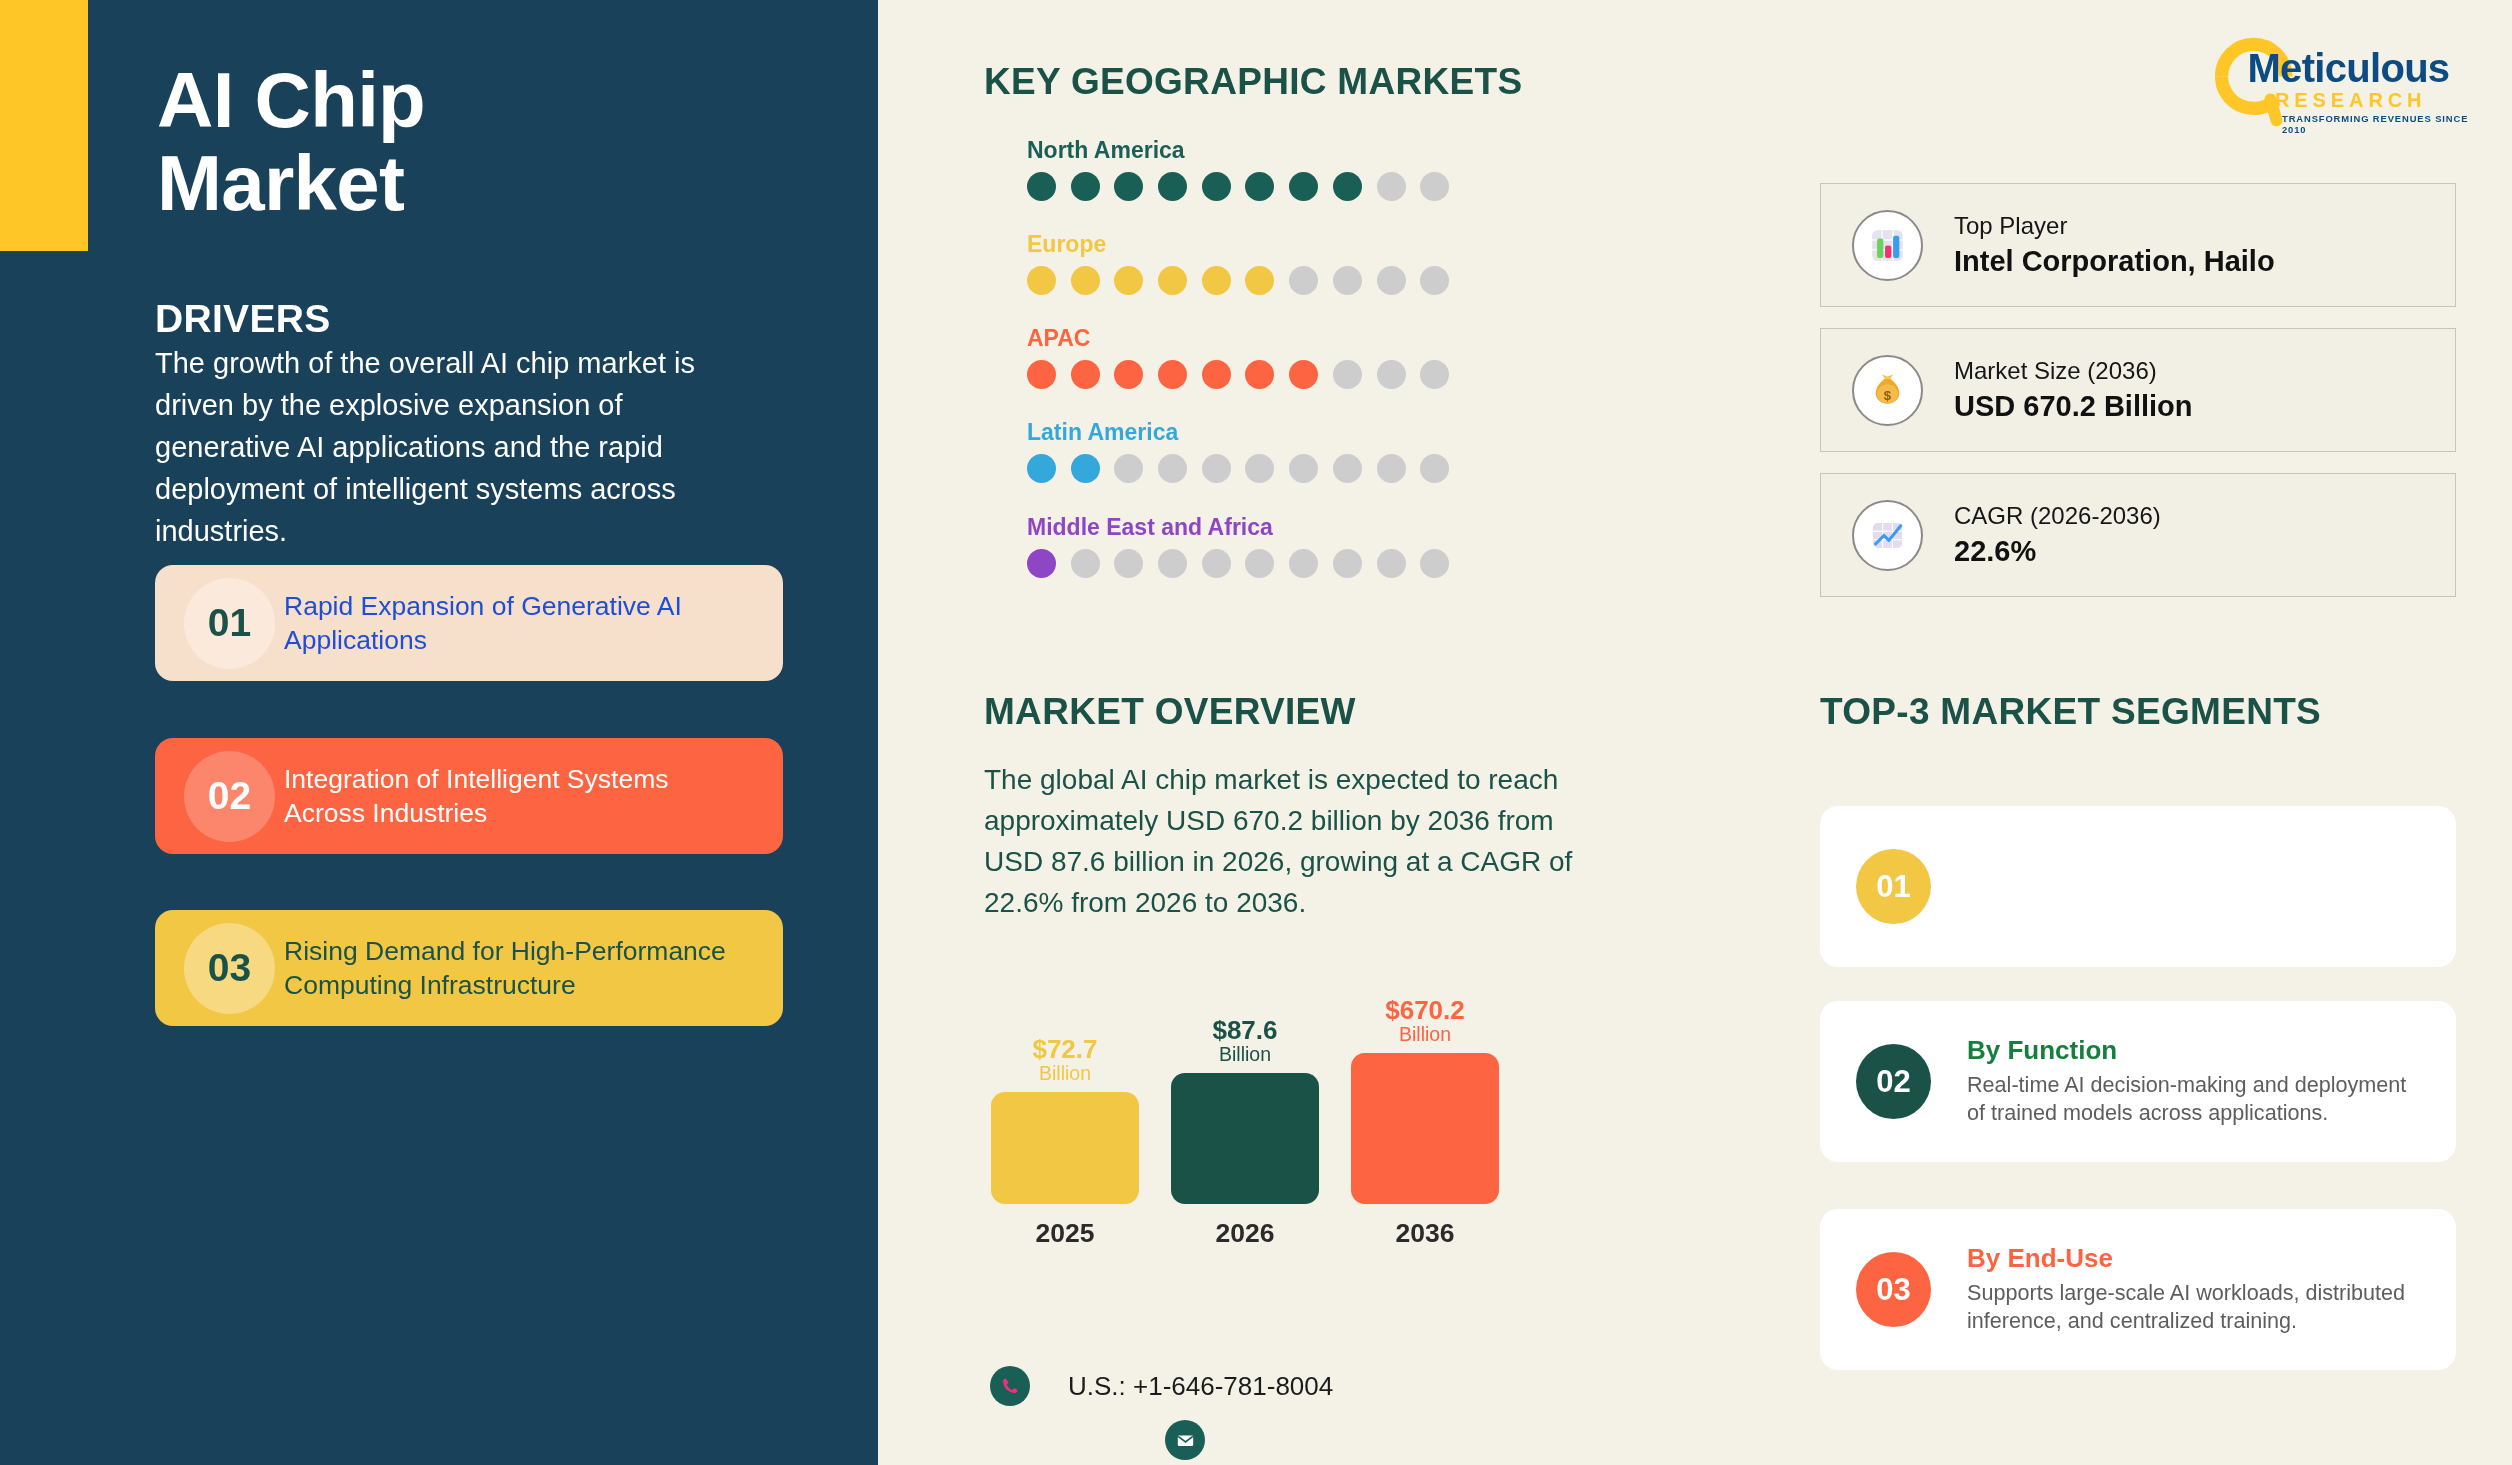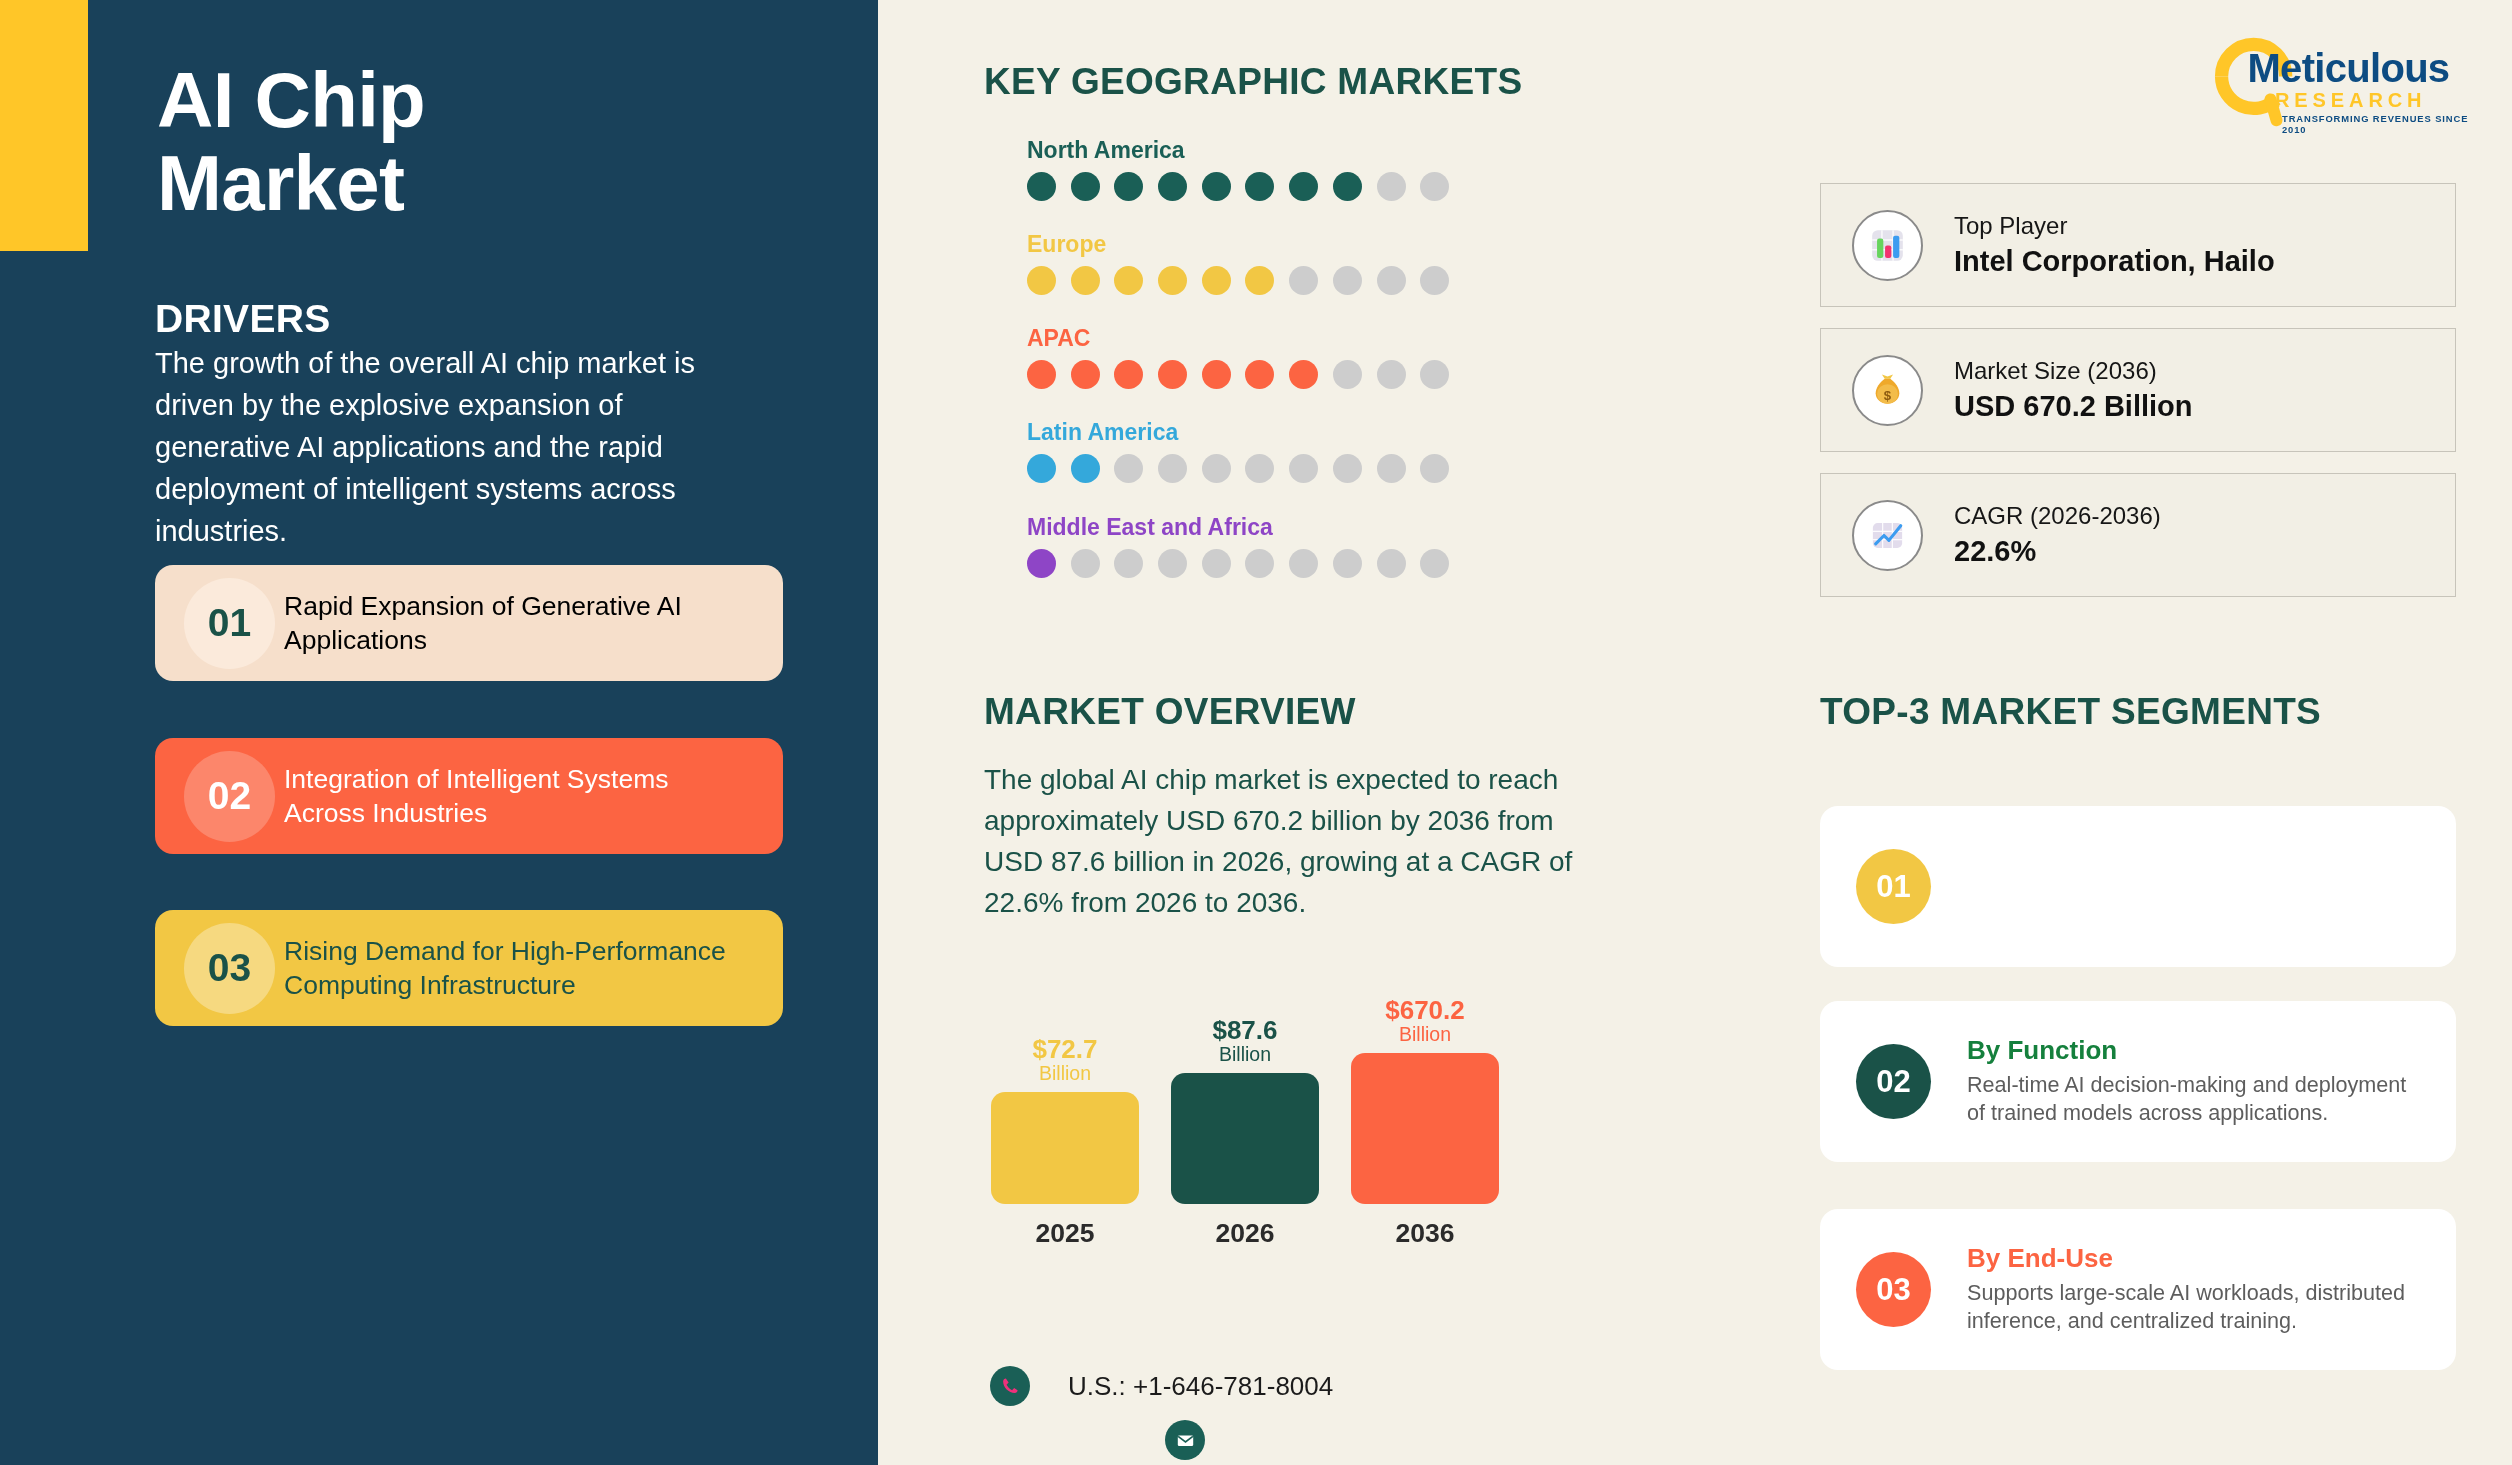--- a/index.html
+++ b/index.html
@@ -49,21 +49,21 @@
     position:absolute; left:29px; top:12.6px; width:91px; height:91px;
     display:flex; align-items:center; justify-content:center;
     font-size:39px; font-weight:700; z-index:2;
   }
   .driver-text{
     font-size:26.5px; line-height:1.3; font-weight:400; padding-right:29px;
   }
   #driver-1{ top:565px;  background:#F6DFCB; }
   #driver-1 .driver-num-bubble{ background:#FBEADB; }
   #driver-1 .driver-num{ color:#1A5248; }
-  #driver-1 .driver-text{ color:#000000; }
+  #driver-1 .driver-text{ color:#1d4ed8; }
 
   #driver-2{ top:738px; background:#FC6442; }
   #driver-2 .driver-num-bubble{ background:rgba(255,255,255,.22); }
   #driver-2 .driver-num{ color:#FFFFFF; }
   #driver-2 .driver-text{ color:#FFFFFF; }
 
   #driver-3{ top:910px; background:#F2C744; }
   #driver-3 .driver-num-bubble{ background:rgba(255,255,255,.32); }
   #driver-3 .driver-num{ color:#1A5248; }
   #driver-3 .driver-text{ color:#1A5248; }

